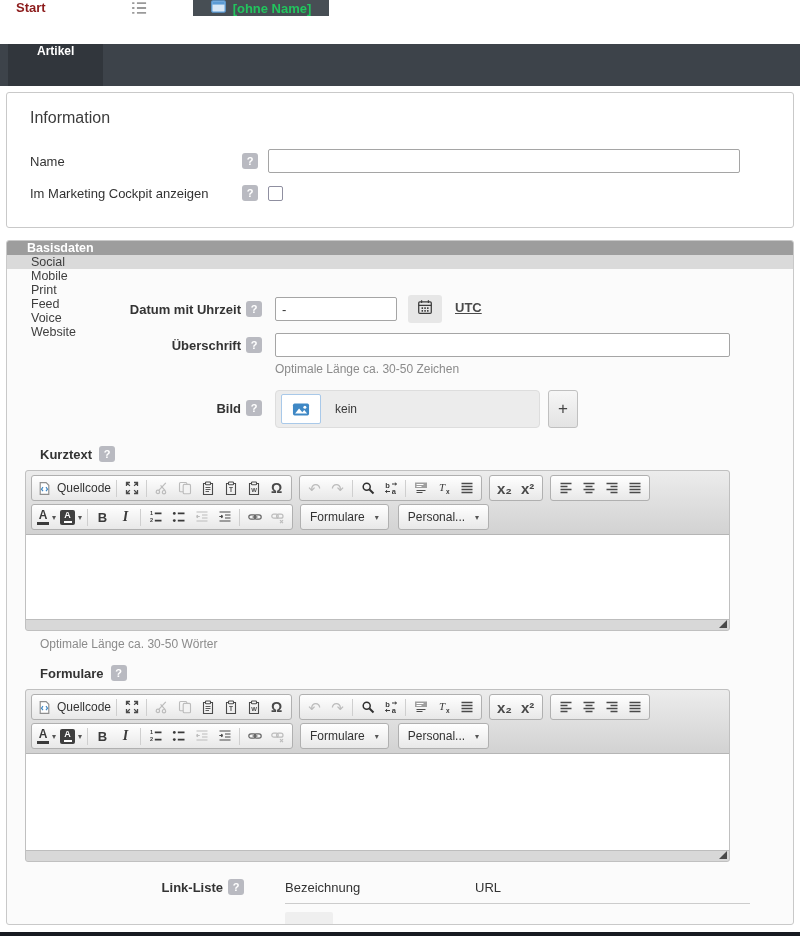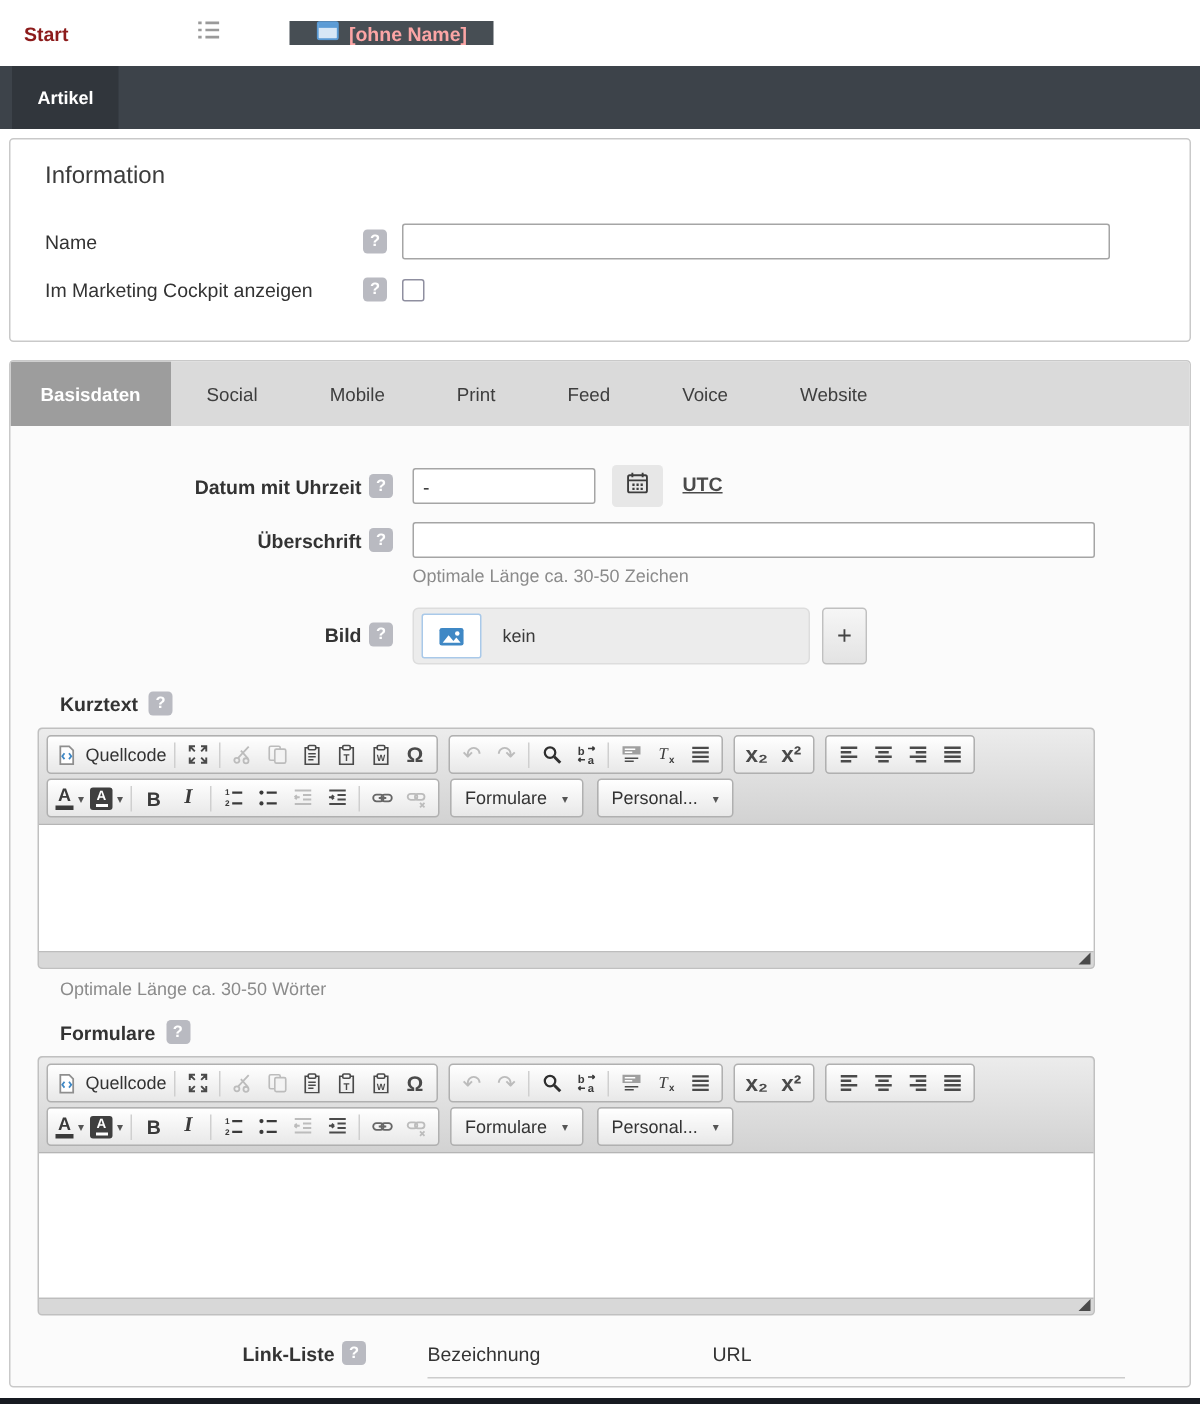--- a/index.html
+++ b/index.html
@@ -1,49 +1,49 @@
 <!DOCTYPE html>
 <html><head>
 <meta charset="utf-8">
 <style>
   * { margin:0; padding:0; box-sizing:border-box; }
   html,body { width:800px; height:936px; background:#fff; overflow:hidden;
               font-family:"Liberation Sans", sans-serif; -webkit-font-smoothing:antialiased; }
 
   
-  .topbar { height:44px; background:#fff; display:flex; align-items:center;gap:28px; }
+  .topbar { height:44px; background:#fff; display:flex; align-items:flex-start;gap:28px; }
   .start-tab { display:flex; align-items:center; padding:0 16px; font-size:13px; font-weight:bold; color:#8c1b1b; }
   .topbar-sep { width:1px; background:#ddd; margin:0; }
   .list-btn { display:flex; align-items:center; justify-content:center; width:40px; }
-  .doc-tab { margin-left:6px; background:#474e54; color:#fca5a5; display:flex; align-items:center; gap:7px;
+  .doc-tab { margin-left:6px; background:#474e54; color:#22c55e; display:flex; align-items:center; gap:7px;
              padding:0 18px; font-size:13px; font-weight:bold; }
 
   
   .navbar { height:42px; background:#3d434a; display:flex; align-items:stretch; }
   .nav-tab { background:#31363c; color:#fff; font-size:12px; font-weight:bold;
-             display:flex; align-items:center; padding:0 17px; margin-left:8px; }
+             display:flex; padding:0 29px; margin-left:8px; }
 
   
   .panel { margin:0 6px; border:1px solid #c9c9c9; border-radius:3px; background:#fff; }
   .info-panel { margin-top:6px; height:136px; padding:16px 24px 0 23px; }
   .info-title { font-size:16px; color:#3c3c3c; margin-bottom:22px; }
   .info-row { display:flex; align-items:center; margin-bottom:12px; }
   .info-label { width:212px; font-size:13px; color:#333; }
   .help { width:16px; height:16px; border-radius:3px; background:#b9bac1; color:#fff; font-size:11px;
           font-weight:bold; display:inline-flex; align-items:center; justify-content:center; flex:none; }
   .info-row .help { margin-right:10px; }
   input[type=text] { height:24px; border:1px solid #a5a5a5; border-radius:2px; background:#fff;
                      font-size:13px; color:#333; padding:0 6px; font-family:"Liberation Sans",sans-serif; }
   .name-input { width:472px; }
   .checkbox { width:15px; height:15px; border:1px solid #8f8fa0; border-radius:2px; background:#fff; }
 
   .main-panel { margin-top:12px; height:685px; background:#fbfbfb; overflow:hidden; }
 
   
-  .tabbar { height:43px; background:#dadada; display:flex; }
+  .tabbar { height:28px; background:#dadada; display:flex;flex-direction:column; }
   .ctab { display:flex; align-items:center; padding:0 24px; font-size:12.5px; color:#3e3e3e; }
   .ctab.active { background:#9d9d9d; color:#fff; font-weight:bold; padding:0 20px; }
 
   
   .formarea { padding-top:28px; }
   .frow { display:flex; align-items:flex-start; margin-bottom:10px; }
   .flabel { width:234px; text-align:right; font-size:13px; font-weight:bold; color:#333; padding-top:5px; flex:none; }
   .frow .help { margin:4px 5px 0 5px; }
   .fctrl { margin-left:8px; display:flex; align-items:flex-start; }
   .dt-input { width:122px; }

